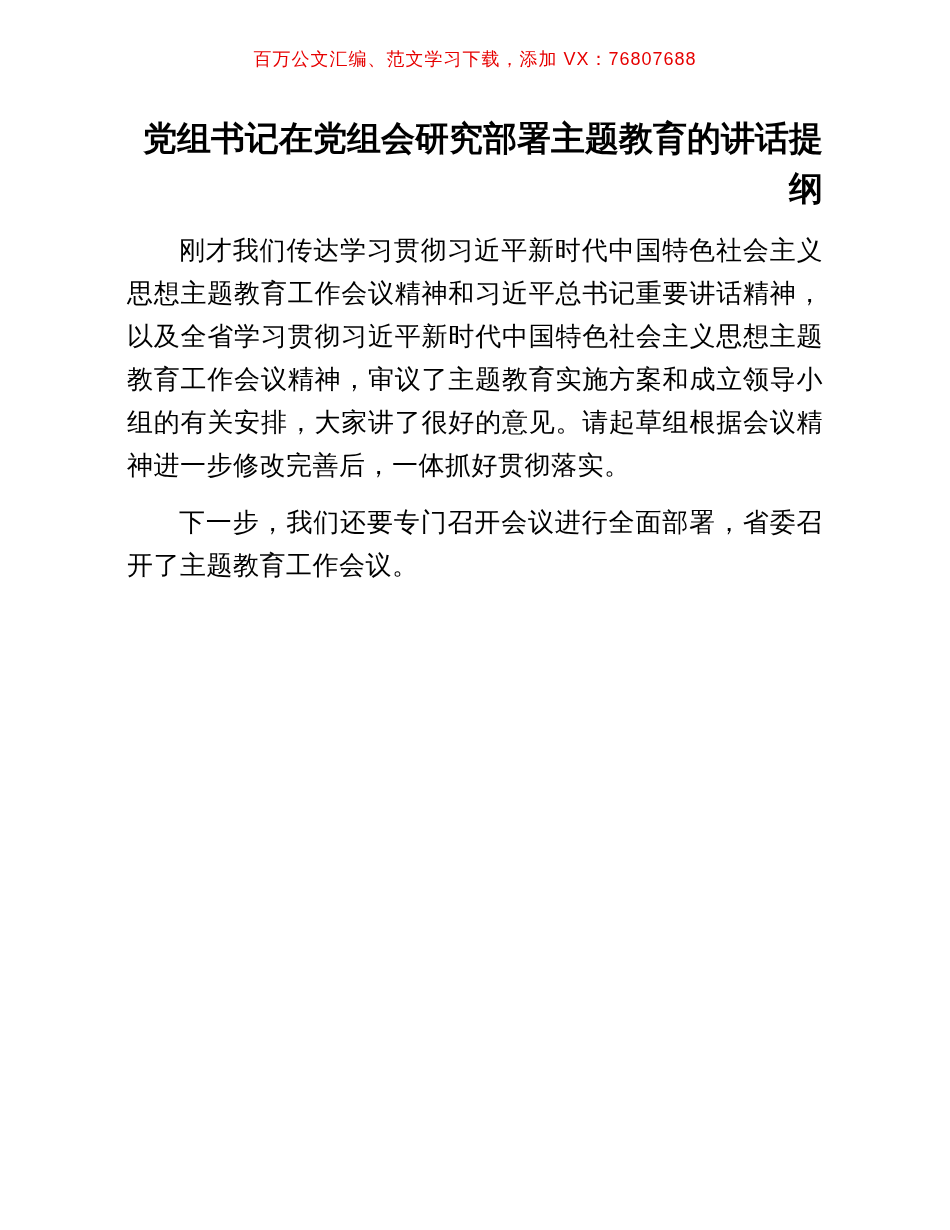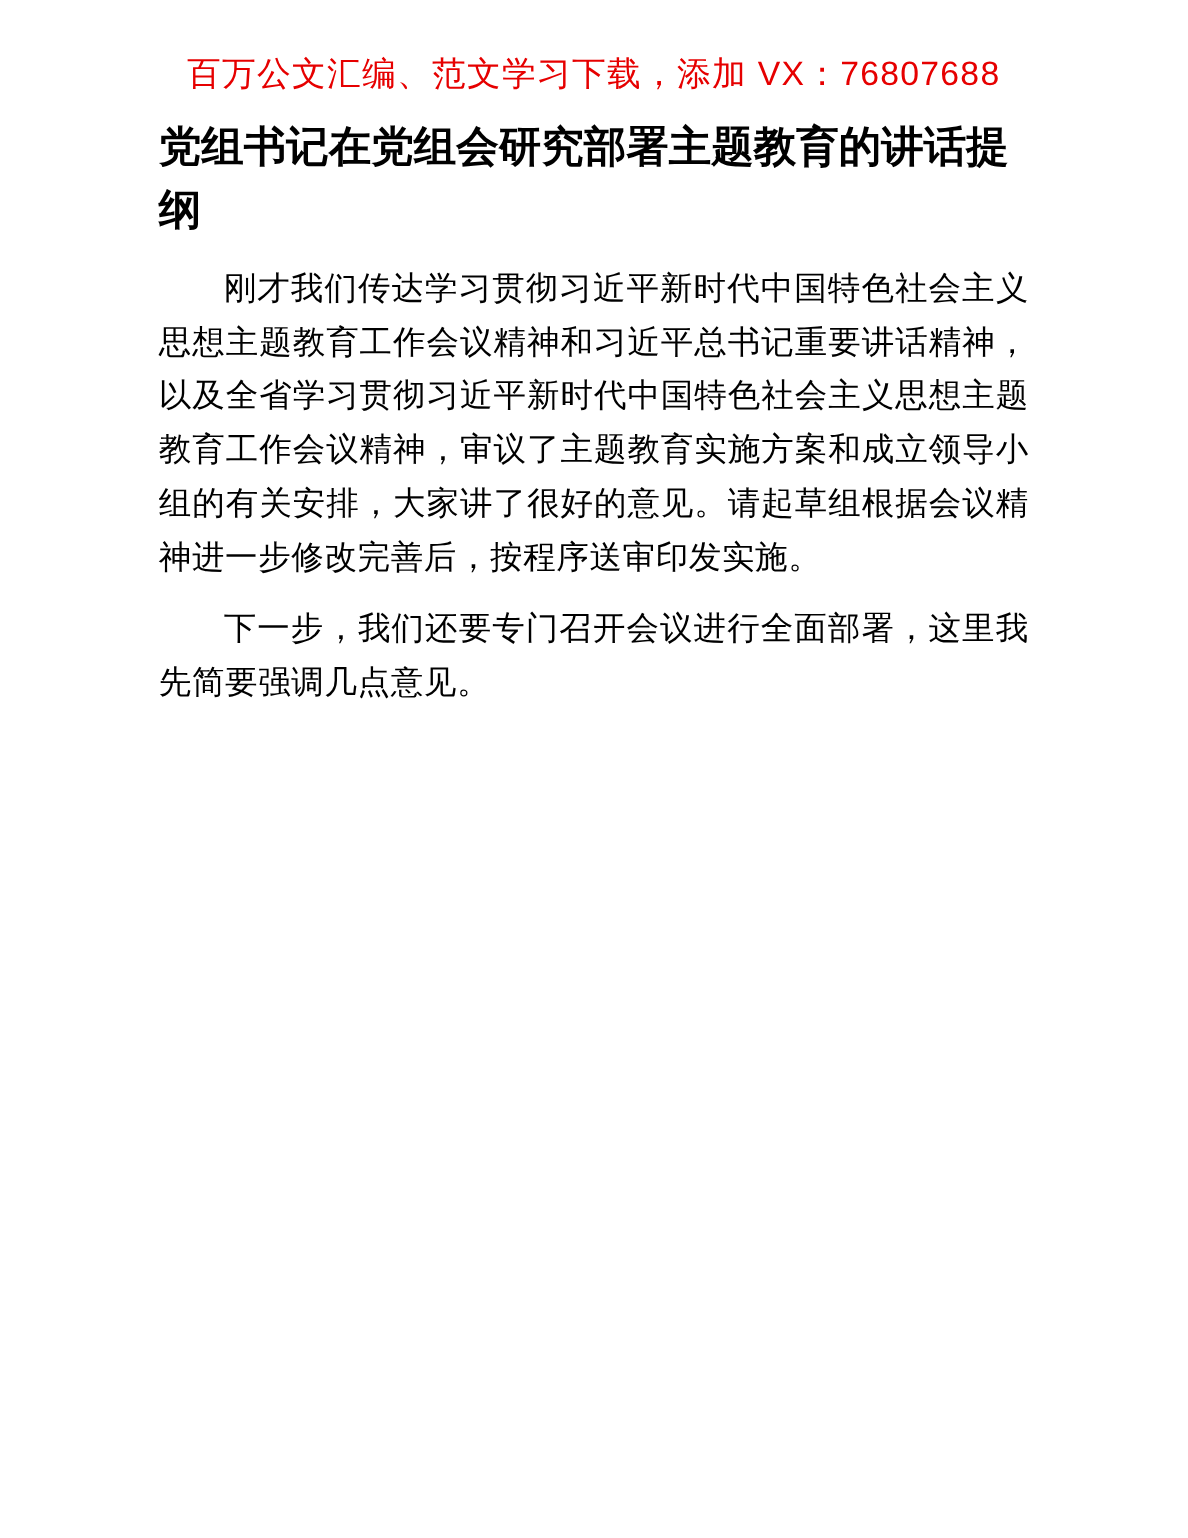--- a/index.html
+++ b/index.html
@@ -15,28 +15,28 @@
     background: #ffffff;
     box-sizing: border-box;
     padding: 46px 127px 0 127px;
     overflow: hidden;
     font-family: "Liberation Sans", "DejaVu Sans", sans-serif;
     color: #000000;
   }
   .promo {
     text-align: center;
     color: #e60000;
-    font-size: 27px;
+    font-size: 18px;
     line-height: 27px;
     font-weight: normal;
     letter-spacing: 1px;
   }
   .doc-title {
-    margin: 20px 0 16px 0;
-    text-align: left;
+    margin: 40px 0 16px 0;
+    text-align: right;
     font-size: 34px;
     line-height: 50px;
     font-weight: bold;
     color: #000000;
   }
   .doc-body p {
     margin: 0 0 14px 0;
     font-size: 26px;
     line-height: 43px;
     text-align: justify;
@@ -48,16 +48,16 @@
 </style>
 </head>
 <body>
 
 <div class="page">
   <div class="promo">百万公文汇编、范文学习下载，添加 VX：76807688</div>
 
   <h1 class="doc-title">党组书记在党组会研究部署主题教育的讲话提纲</h1>
 
   <div class="doc-body">
-    <p>刚才我们传达学习贯彻习近平新时代中国特色社会主义思想主题教育工作会议精神和习近平总书记重要讲话精神，以及全省学习贯彻习近平新时代中国特色社会主义思想主题教育工作会议精神，审议了主题教育实施方案和成立领导小组的有关安排，大家讲了很好的意见。请起草组根据会议精神进一步修改完善后，按程序送审印发实施。</p>
-    <p>下一步，我们还要专门召开会议进行全面部署，这里我先简要强调几点意见。</p>
+    <p>刚才我们传达学习贯彻习近平新时代中国特色社会主义思想主题教育工作会议精神和习近平总书记重要讲话精神，以及全省学习贯彻习近平新时代中国特色社会主义思想主题教育工作会议精神，审议了主题教育实施方案和成立领导小组的有关安排，大家讲了很好的意见。请起草组根据会议精神进一步修改完善后，一体抓好贯彻落实。</p>
+    <p>下一步，我们还要专门召开会议进行全面部署，省委召开了主题教育工作会议。</p>
   </div>
 </div>
 
 </body></html>

